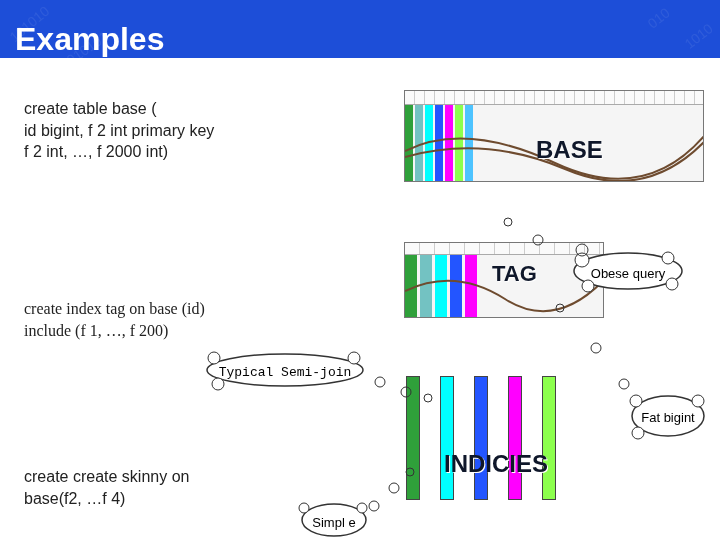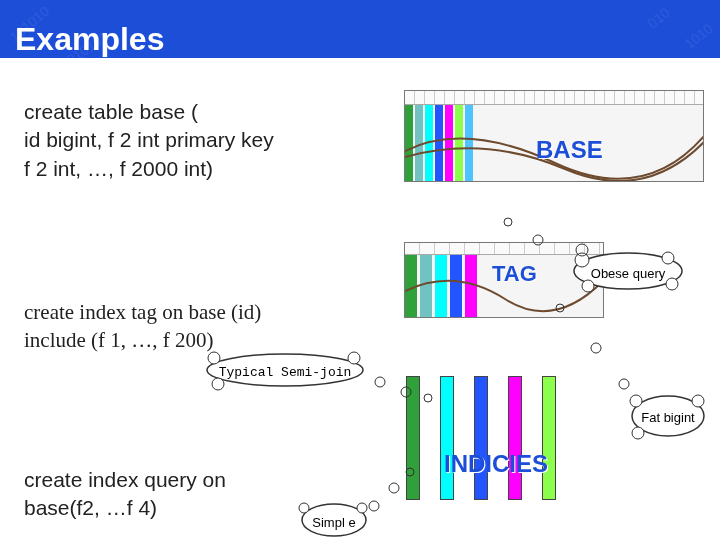--- a/index.html
+++ b/index.html
@@ -33,21 +33,21 @@
     pointer-events: none;
   }
   .content {
     position: relative;
     width: 100%;
     height: calc(540px - 58px);
     background: #fff;
   }
   .code1, .code2, .code3 {
     position: absolute;
-    font-size: 21px;
+    font-size: 16px;
     color: #222;
     line-height: 1.35;
   }
   .code1 { left: 24px; top: 40px; }
   .code2 { left: 24px; top: 240px; font-family: Liberation Serif, serif; }
   .code3 { left: 24px; top: 408px; }
 
   
   .diagram {
     position: absolute;
@@ -63,21 +63,21 @@
     pointer-events: none;
   }
   .diagram .bar {
     height: 100%;
     flex: 0 0 auto;
   }
   .dlabel {
     position: absolute;
     font-weight: bold;
     font-size: 22px;
-    color: #1d4ed8;
+    color: #0f172a;
     text-shadow: 1px 1px 0 #fff;
     z-index: 3;
   }
 
   
   .diag-base { left: 404px; top: 32px; width: 300px; height: 92px; }
   .diag-base .bar { width: 8px; margin-right: 2px; }
   .diag-base .rest { flex: 1; background: repeating-linear-gradient(90deg, #eee 0 8px, #ddd 8px 10px); }
   .label-base { left: 536px; top: 78px; font-size: 24px; }
 
@@ -120,21 +120,21 @@
     <div>  id bigint, f 2 int primary key</div>
     <div>  f 2 int, …, f 2000 int)</div>
   </div>
 
   <div class="code2">
     <div>create index tag  on base (id)</div>
     <div>        include (f 1, …, f 200)</div>
   </div>
 
   <div class="code3">
-    <div>create index query on</div>
+    <div>create create skinny on</div>
     <div style="display:flex;align-items:center;gap:18px;">
       <span>  base(f2, …f 4)</span>
     </div>
   </div>
 
   <div class="diagram diag-base">
     <div style="height:14px;position:absolute;top:0;left:0;right:0;background:repeating-linear-gradient(90deg,#fafafa 0 9px,#ccc 9px 10px);border-bottom:1px solid #aaa;"></div>
     <div class="bar" style="background:#2fa03a;"></div>
     <div class="bar" style="background:#73c2c2;"></div>
     <div class="bar" style="background:#00ffff;"></div>

